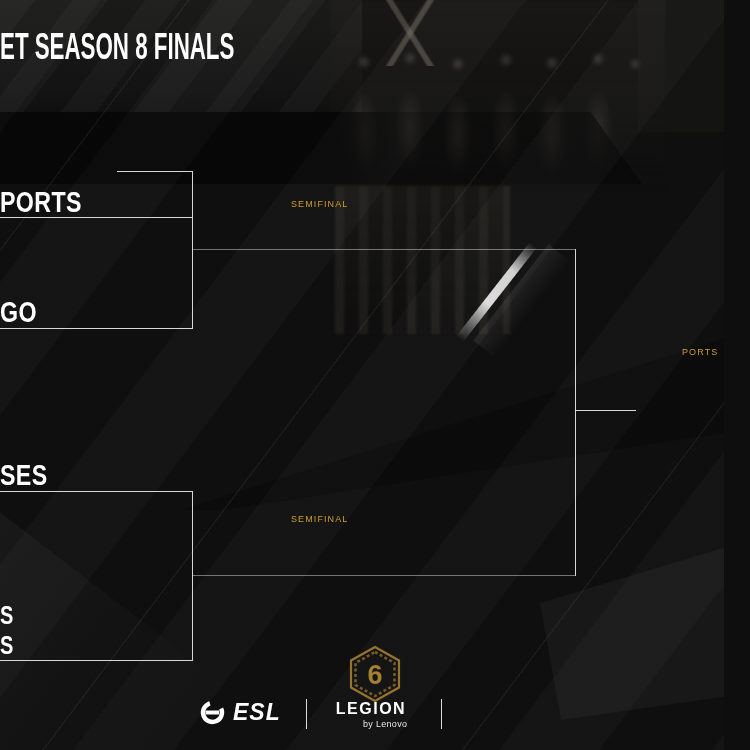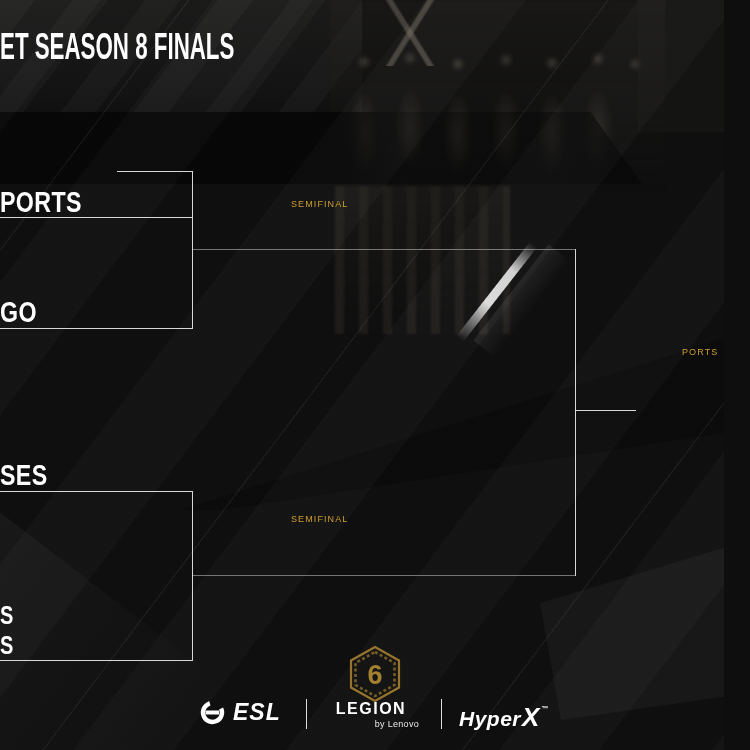--- a/index.html
+++ b/index.html
@@ -76,21 +76,21 @@
   .team-two-line{font-size:25px;line-height:30px}
   .round-label{position:absolute;z-index:6;color:#cf9e2f;font-size:9px;font-weight:400;letter-spacing:1.1px;white-space:nowrap}
 
   
   .r6-logo{position:absolute;left:346px;top:645px;width:58px;height:58px;z-index:6}
   .esl{position:absolute;left:199px;top:699px;height:30px;z-index:6;display:flex;gap:7px;color:#fff}
   .esl-text{font-size:23px;font-weight:800;font-style:italic;letter-spacing:1px}
   .divider{position:absolute;top:699px;width:1px;height:30px;background:rgba(255,255,255,.85);z-index:6}
   .legion{position:absolute;left:323px;top:700px;width:96px;z-index:6;color:#fff;text-align:center}
   .legion-word{font-size:16px;font-weight:800;letter-spacing:1.5px}
-  .legion-sub{font-size:9px;color:#e8e8e8;margin-top:1px;letter-spacing:.3px;text-align:right;margin-left:40px}
+  .legion-sub{font-size:9px;color:#e8e8e8;margin-top:1px;letter-spacing:.3px;text-align:left;margin-left:40px}
   .hyperx{position:absolute;left:459px;top:702px;z-index:6;display:flex;align-items:baseline;color:#fff;font-style:italic;font-weight:800}
   .hx-hyper{font-size:21px;letter-spacing:.5px}
   .hx-x{font-size:26px;margin-left:1px}
   .hx-tm{font-size:7px;font-style:normal;margin-left:2px;align-self:flex-start;margin-top:3px}
 </style>
 </head>
 <body>
 
 <div class="stage">
 
@@ -155,19 +155,14 @@
 
   <div class="divider" style="left:306px"></div>
 
   <div class="legion">
     <div class="legion-word">LEGION</div>
     <div class="legion-sub">by Lenovo</div>
   </div>
 
   <div class="divider" style="left:441px"></div>
 
-  <div class="hyperx">
-    <span class="hx-hyper">Hyper</span>
-    <span class="hx-x">X</span>
-    <span class="hx-tm">™</span>
-  </div>
 
 </div>
 
 </body></html>

